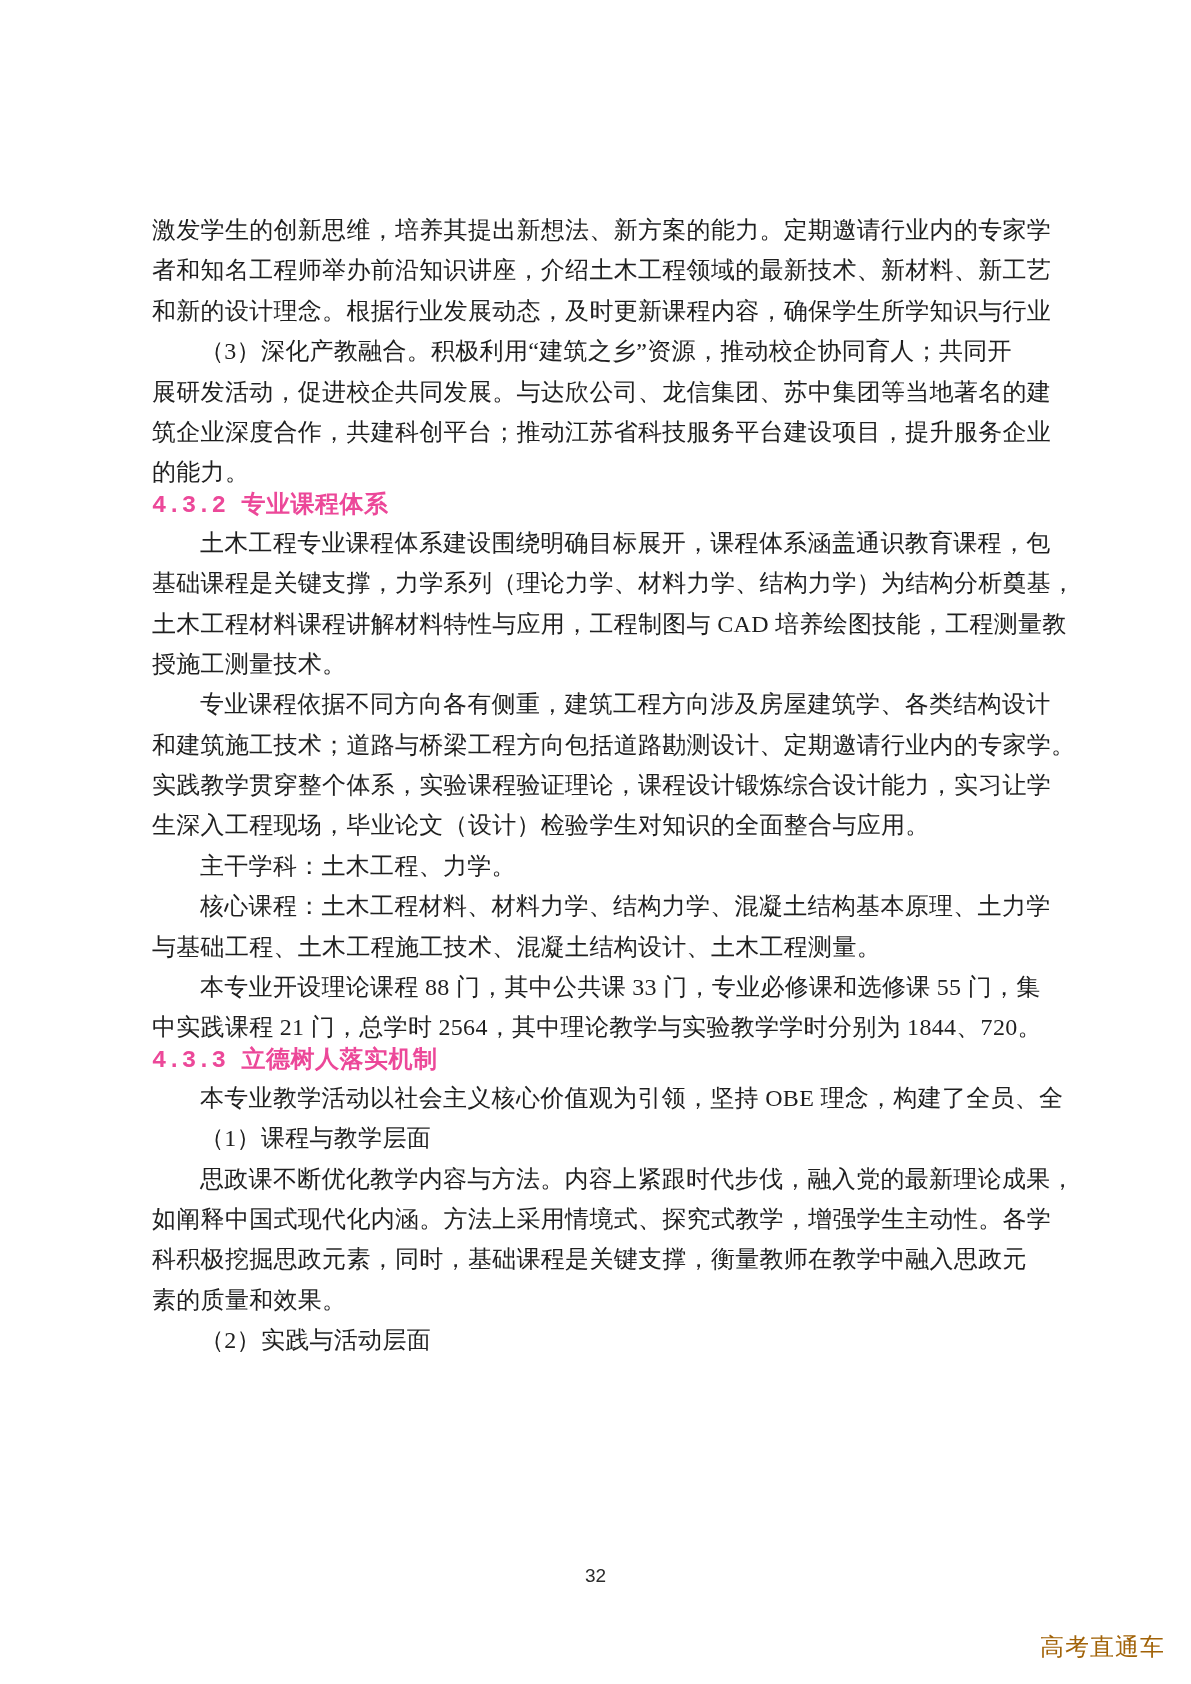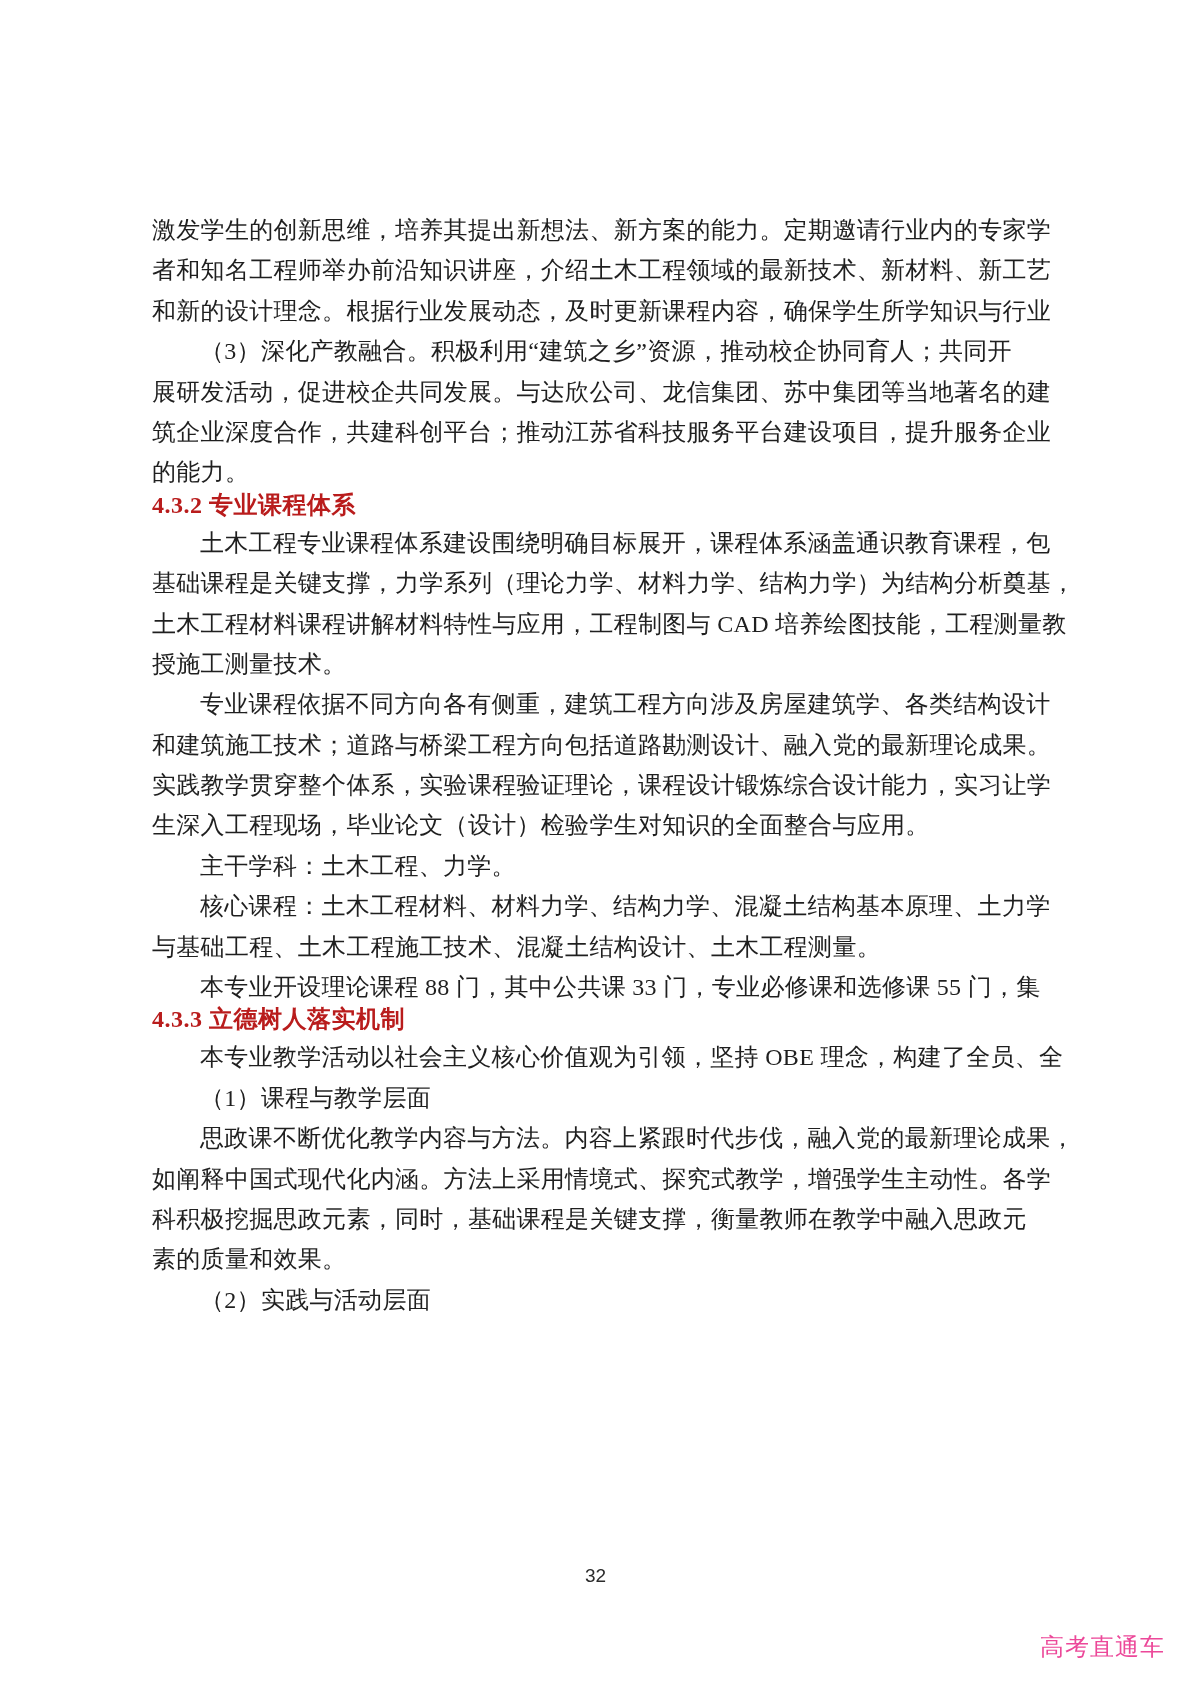--- a/index.html
+++ b/index.html
@@ -29,43 +29,43 @@
     white-space: nowrap;
     letter-spacing: 0.3px;
   }
   .line.indent {
     padding-left: 48px;
   }
   .line.heading {
     height: 35px;
     line-height: 35px;
     margin-top: -5px;
-    font-family: Liberation Serif, serif;
+    font-family: Liberation Mono, monospace;
     font-weight: 700;
-    color: #b91c1c;
+    color: #ec4899;
     letter-spacing: 0.5px;
   }
   .page-number {
     position: absolute;
     top: 1558px;
     left: 0;
     width: 1191px;
     text-align: center;
     font-family: "Liberation Sans", "DejaVu Sans", sans-serif;
     font-size: 19px;
     color: #2b2b2b;
     margin-top: 7px;
   }
   .watermark {
     position: absolute;
     top: 1631px;
     right: 26px;
     font-family: "Liberation Serif", "DejaVu Serif", serif;
     font-size: 24px;
-    color: #ec4899;
+    color: #a16207;
     letter-spacing: 1px;
   }
 </style>
 </head>
 <body>
 
 <div class="page">
   <div class="content" id="content">
       <div class="line">激发学生的创新思维，培养其提出新想法、新方案的能力。定期邀请行业内的专家学</div>
       <div class="line">者和知名工程师举办前沿知识讲座，介绍土木工程领域的最新技术、新材料、新工艺</div>
@@ -73,27 +73,28 @@
       <div class="line indent">（3）深化产教融合。积极利用“建筑之乡”资源，推动校企协同育人；共同开</div>
       <div class="line">展研发活动，促进校企共同发展。与达欣公司、龙信集团、苏中集团等当地著名的建</div>
       <div class="line">筑企业深度合作，共建科创平台；推动江苏省科技服务平台建设项目，提升服务企业</div>
       <div class="line">的能力。</div>
       <div class="line heading">4.3.2 专业课程体系</div>
       <div class="line indent">土木工程专业课程体系建设围绕明确目标展开，课程体系涵盖通识教育课程，包</div>
       <div class="line">基础课程是关键支撑，力学系列（理论力学、材料力学、结构力学）为结构分析奠基，</div>
       <div class="line">土木工程材料课程讲解材料特性与应用，工程制图与 CAD 培养绘图技能，工程测量教</div>
       <div class="line">授施工测量技术。</div>
       <div class="line indent">专业课程依据不同方向各有侧重，建筑工程方向涉及房屋建筑学、各类结构设计</div>
-      <div class="line">和建筑施工技术；道路与桥梁工程方向包括道路勘测设计、融入党的最新理论成果。</div>
+      <div class="line">和建筑施工技术；道路与桥梁工程方向包括道路勘测设计、定期邀请行业内的专家学。</div>
       <div class="line">实践教学贯穿整个体系，实验课程验证理论，课程设计锻炼综合设计能力，实习让学</div>
       <div class="line">生深入工程现场，毕业论文（设计）检验学生对知识的全面整合与应用。</div>
       <div class="line indent">主干学科：土木工程、力学。</div>
       <div class="line indent">核心课程：土木工程材料、材料力学、结构力学、混凝土结构基本原理、土力学</div>
       <div class="line">与基础工程、土木工程施工技术、混凝土结构设计、土木工程测量。</div>
       <div class="line indent">本专业开设理论课程 88 门，其中公共课 33 门，专业必修课和选修课 55 门，集</div>
+      <div class="line">中实践课程 21 门，总学时 2564，其中理论教学与实验教学学时分别为 1844、720。</div>
       <div class="line heading">4.3.3 立德树人落实机制</div>
       <div class="line indent">本专业教学活动以社会主义核心价值观为引领，坚持 OBE 理念，构建了全员、全</div>
       <div class="line indent">（1）课程与教学层面</div>
       <div class="line indent">思政课不断优化教学内容与方法。内容上紧跟时代步伐，融入党的最新理论成果，</div>
       <div class="line">如阐释中国式现代化内涵。方法上采用情境式、探究式教学，增强学生主动性。各学</div>
       <div class="line">科积极挖掘思政元素，同时，基础课程是关键支撑，衡量教师在教学中融入思政元</div>
       <div class="line">素的质量和效果。</div>
       <div class="line indent">（2）实践与活动层面</div>
     </div>
   <div class="page-number">32</div>

